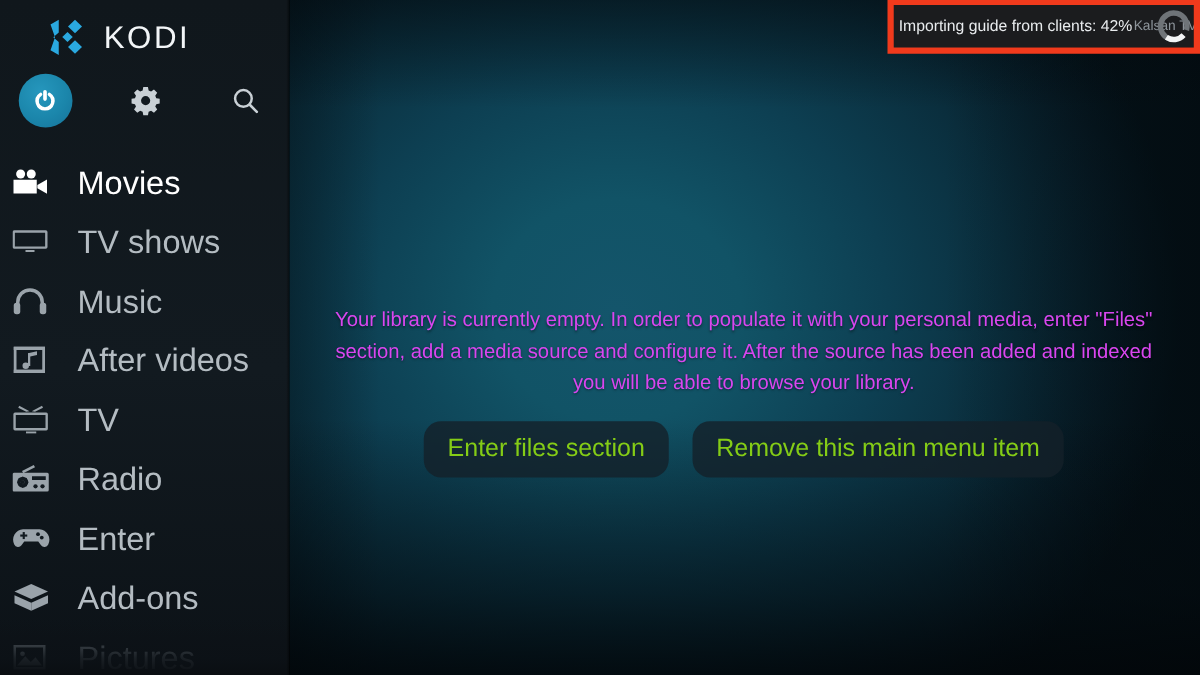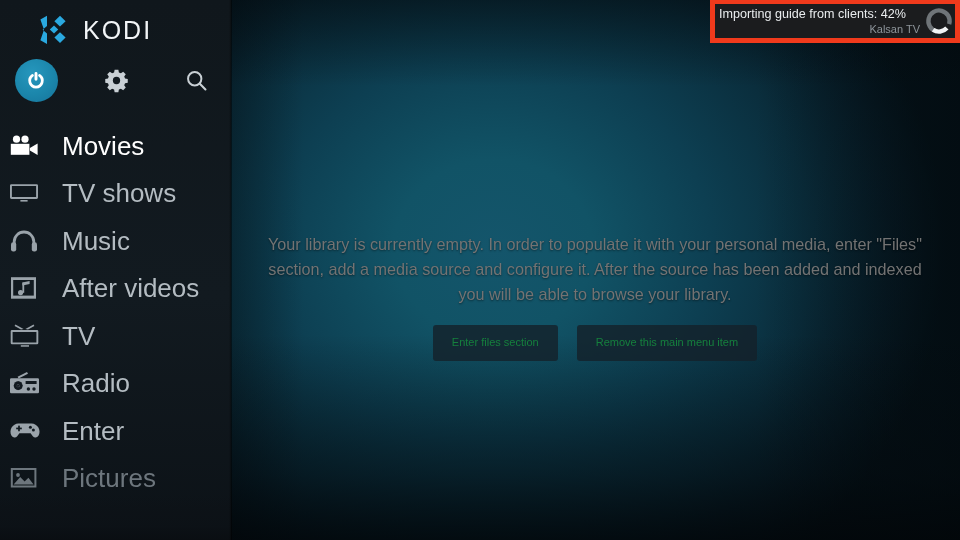--- a/index.html
+++ b/index.html
@@ -135,41 +135,41 @@
   }
 
   
   #empty-panel {
     position: absolute;
     left: 245px; top: 232px;
     width: 700px;
     text-align: center;
   }
   #empty-text {
-    color: #737373;
+    color: #d946ef;
     font-size: 16.2px;
     line-height: 25px;
-    margin: 0 auto;
+    margin: 12px auto;
     width: 668px;
     text-shadow: 0 1px 2px rgba(0,0,0,0.45);
   }
   #empty-buttons {
     margin-top: 18px;
     display: flex;
     justify-content: center;
     gap: 19px;
   }
   .panel-btn {
     background: rgba(20,33,41,0.80);
-    color: #15803d;
-    font-size: 11px;
+    color: #84cc16;
+    font-size: 20px;
     line-height: 1;
     padding: 12px 19px 13px 19px;
     border: none;
-    border-radius: 3px;
+    border-radius: 14px;
     font-family: "Liberation Sans", sans-serif;
     cursor: pointer;
     white-space: nowrap;
   }
 
   
   #notif-wrap {
     position: absolute;
     left: 710px; top: 0px;
     width: 250px; height: 43px;
@@ -189,21 +189,21 @@
     background: #1b1c1e;
     display: flex;
     align-items: center;
     box-sizing: border-box;
     padding-left: 4px;
   }
   #notif-texts {
     flex: 1;
     min-width: 0;
     display: flex;
-    flex-direction: column;
+    flex-direction: row;
     gap: 1px;
   }
   #notif-title {
     color: #e9ecee;
     font-size: 12.6px;
     line-height: 14px;
     white-space: nowrap;
     text-align: left;
   }
   #notif-sub {
@@ -350,20 +350,30 @@
             <path d="M8.4 2.4 H21.6 A8.4 8.4 0 0 1 28.6 14.6 A3.4 3.4 0 0 1 22.8 15.2 L20.6 12.2 H9.4 L7.2 15.2 A3.4 3.4 0 0 1 1.4 14.6 A8.4 8.4 0 0 1 8.4 2.4 Z"></path>
             <rect x="6.2" y="6.6" width="5.6" height="1.7" fill="#121a20"></rect>
             <rect x="8.15" y="4.65" width="1.7" height="5.6" fill="#121a20"></rect>
             <circle cx="20.4" cy="6.3" r="1.5" fill="#121a20"></circle>
             <circle cx="23.4" cy="9.0" r="1.5" fill="#121a20"></circle>
           </svg>
         </span>
         <span class="menu-label">Enter</span>
       </div>
 
+      <div class="menu-item">
+        <span class="menu-ico">
+          <svg width="30" height="24" viewBox="0 0 30 24">
+            <path d="M15 1.2 L28.4 7.2 L15 13.2 L1.6 7.2 Z"></path>
+            <path d="M1.6 10.2 L15 16.2 L15 22.6 L1.6 16.6 Z"></path>
+            <path d="M28.4 10.2 L15 16.2 L15 22.6 L28.4 16.6 Z"></path>
+          </svg>
+        </span>
+        <span class="menu-label">Add-ons</span>
+      </div>
 
       <div class="menu-item dim">
         <span class="menu-ico">
           <svg width="28" height="22" viewBox="0 0 28 22">
             <path d="M0.8 1.0 H26.4 V20.6 H0.8 Z M2.8 3.0 V18.6 H24.4 V3.0 Z"></path>
             <circle cx="8.0" cy="8.0" r="1.9"></circle>
             <path d="M3.6 17.4 L10.2 10.0 L14.6 14.6 L18.4 10.8 L23.6 17.4 Z"></path>
           </svg>
         </span>
         <span class="menu-label">Pictures</span>

